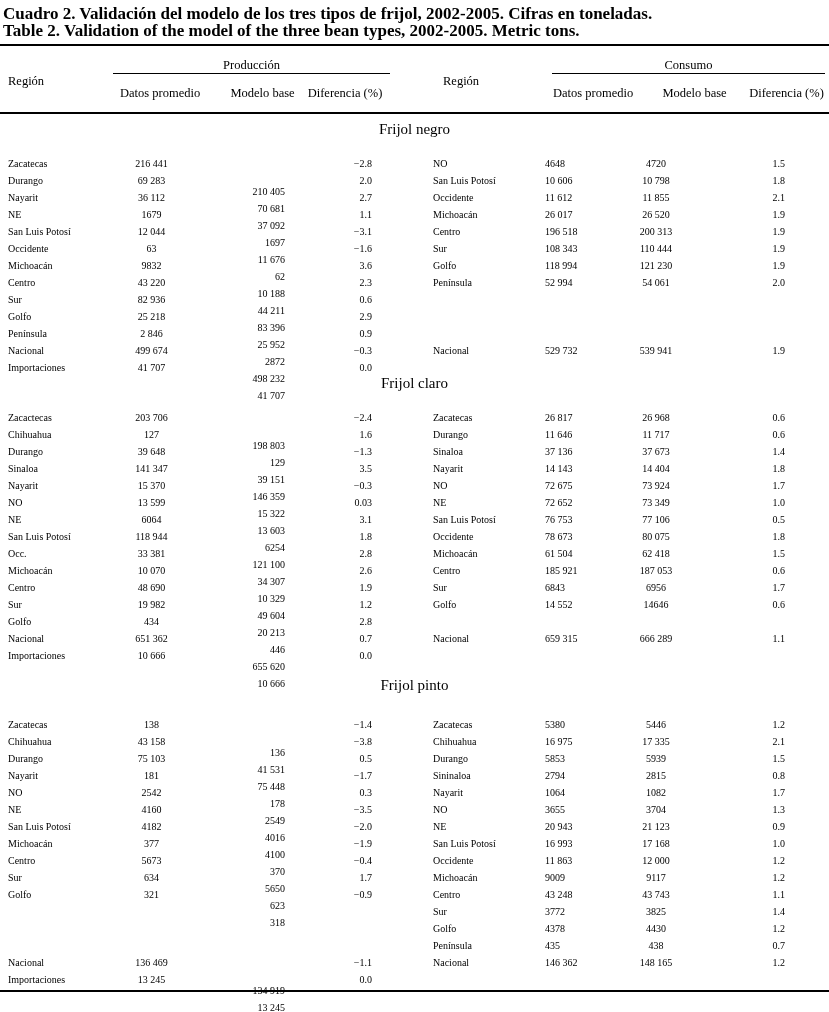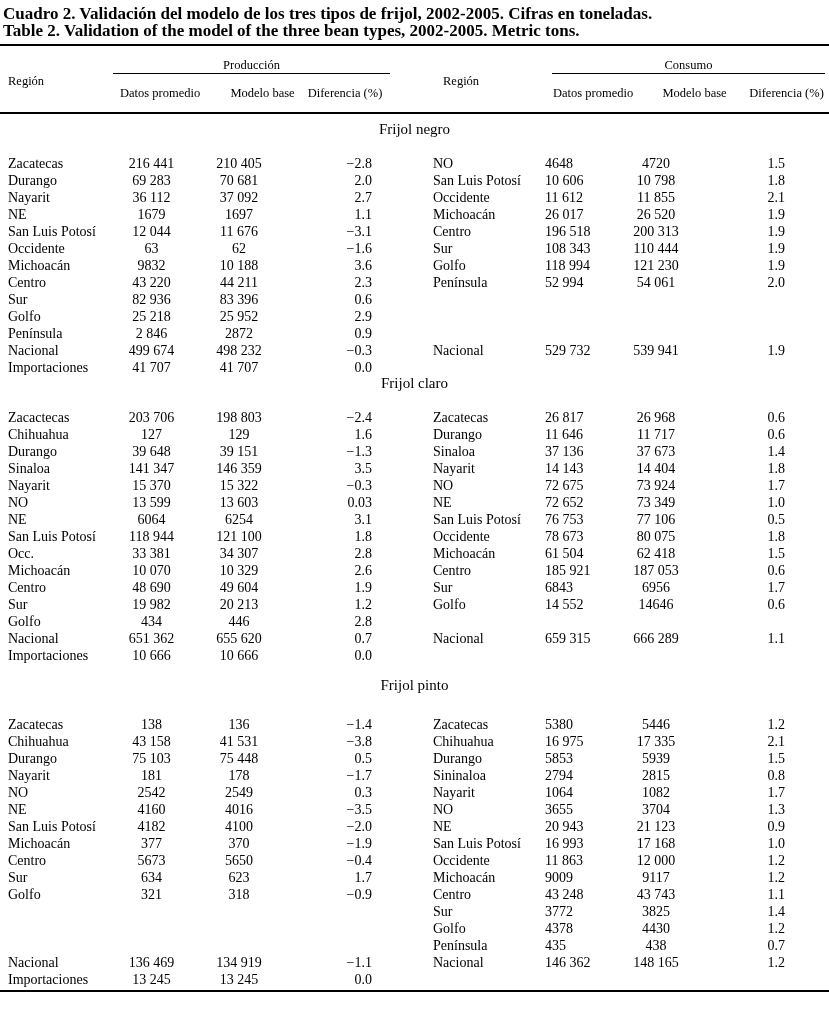--- a/index.html
+++ b/index.html
@@ -43,25 +43,25 @@
   .section-title {
     text-align:center; font-size:15px; height:14px; line-height:14px;
   }
   .st-negro { margin-top:8px; }
   .st-claro { }
   .st-pinto { margin-top:14px; }
   .rows-negro { margin-top:19px; }
   .rows-claro { margin-top:19px; }
   .rows-pinto { margin-top:24px; }
 
-  .row { font-size:14px; line-height:17px; height:17px; }
+  .row { font-size:10px; line-height:17px; height:17px; }
   .row .cell { white-space:nowrap; overflow:visible; }
   .row .c1 { padding-left:8px; }
   .row .c2 { text-align:center; padding-right:3px; }
-  .row .c3 { text-align:center; padding-right:3px; }
+  .row .c3 { text-align:right; padding-right:3px;margin-top:28px; }
   .row .c4 { text-align:right; padding-right:18px; }
   .row .c6 { }
   .row .c7 { text-align:left; padding-right:3px; }
   .row .c8 { text-align:center; padding-right:3px; }
   .row .c9 { text-align:right; padding-right:44px; }
 </style>
 </head>
 <body>
 
 <div class="page">

